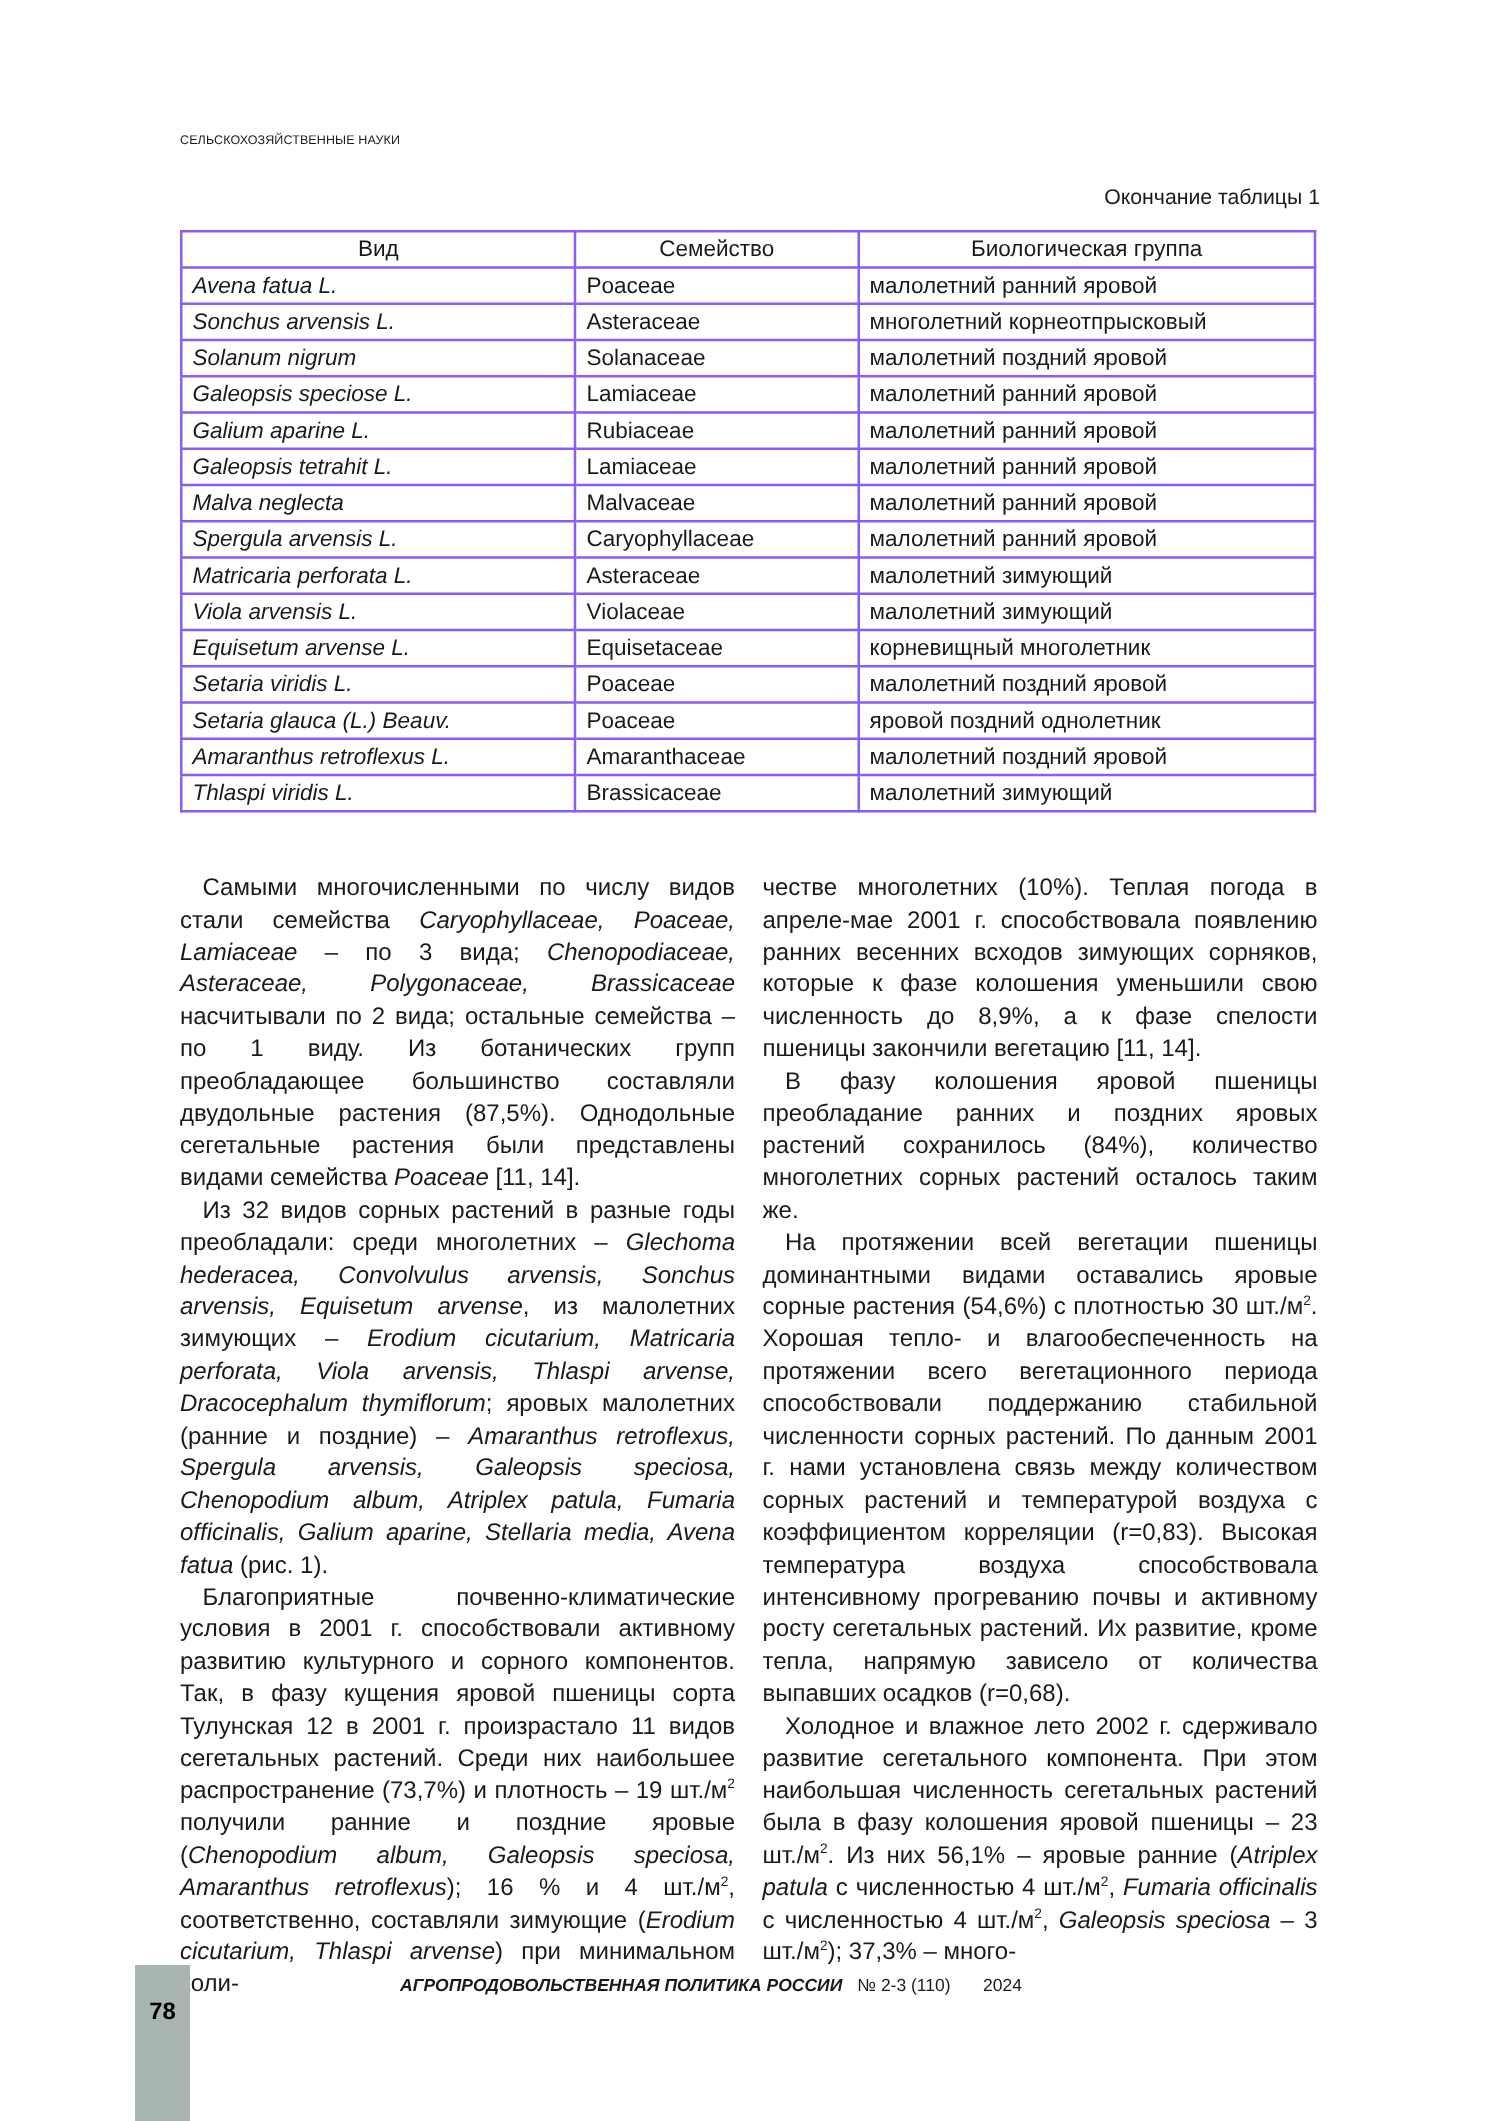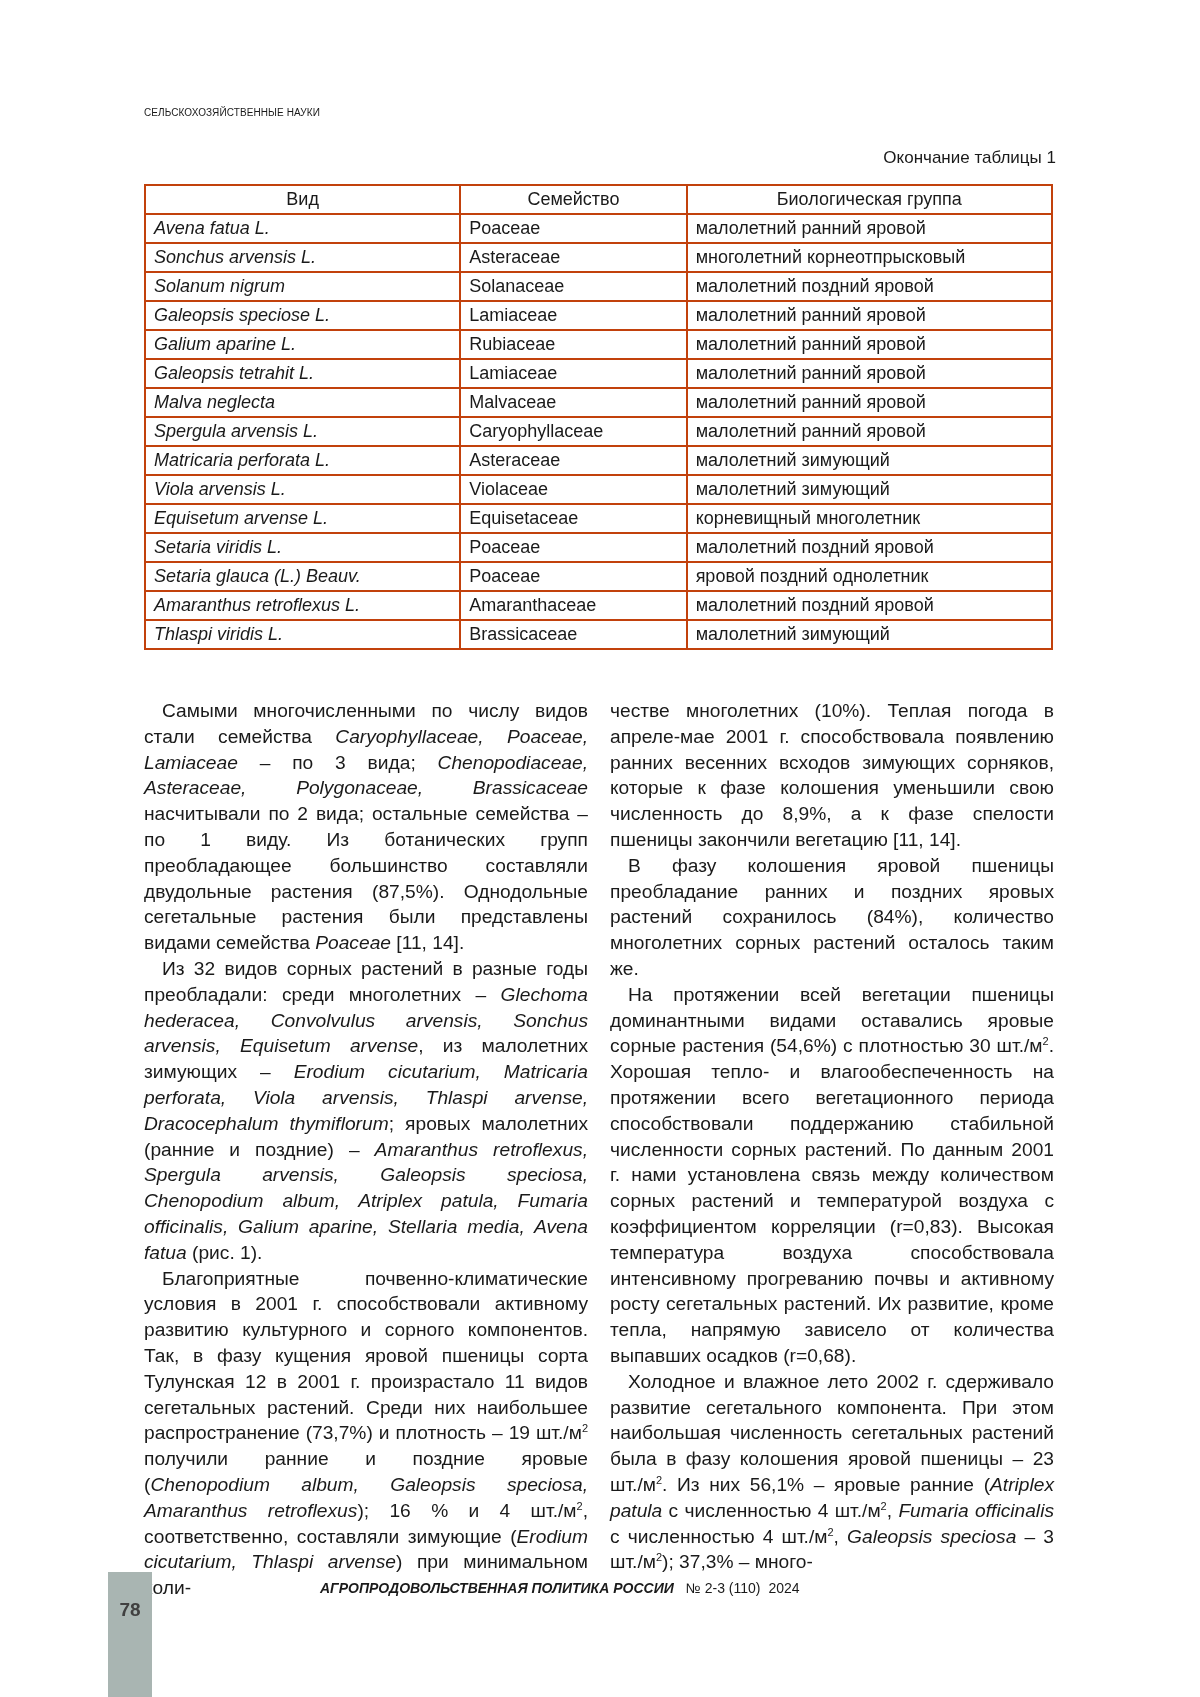--- a/index.html
+++ b/index.html
@@ -2,36 +2,36 @@
 <html><head>
 <meta charset="utf-8">
 <style>
   html, body { margin:0; padding:0; background:#ffffff; }
   body { width:1200px; height:1697px; position:relative; overflow:hidden;
          font-family:"Liberation Sans", sans-serif; color:#1a1a1a; }
   .section-label { position:absolute; left:144px; top:107px; font-size:10px; letter-spacing:0.1px; }
   .table-caption { position:absolute; right:144px; top:148px; font-size:17px;margin-left:40px; }
   table.species { position:absolute; left:144px; top:184px; width:909px; border-collapse:collapse;
                   font-size:18px; }
-  table.species th, table.species td { border:2px solid #c2410c; height:27px; padding:0 8px; line-height:27px; white-space:nowrap; }
+  table.species th, table.species td { border:2px solid #8b5cf6; height:27px; padding:0 8px; line-height:27px; white-space:nowrap; }
   table.species th { font-weight:normal; text-align:center; }
   table.species td.sp { font-style:italic; }
   col.c1 { width:316px; } col.c2 { width:227px; } col.c3 { width:366px; }
   .columns { position:absolute; left:144px; top:698px; width:910px; display:flex; justify-content:space-between; }
   .col { width:444px; font-size:19.2px; line-height:25.8px; text-align:justify; hyphens:manual; }
   .col p { margin:0; text-indent:18px; }
   .col p.cont { text-indent:0; }
   .col i { font-style:italic; }
   sup { font-size:11px; line-height:0; vertical-align:super; }
   .page-tab { position:absolute; left:108px; top:1572px; width:44px; height:125px; background:#a9b5b2; }
-  .page-num { position:absolute; left:0; width:44px; top:27px; text-align:center; color:#404040; font-weight:bold; font-size:19px; }
+  .page-num { position:absolute; left:0; width:44px; top:27px; text-align:center; color:#000000; font-weight:bold; font-size:19px; }
   .footer { position:absolute; left:320px; top:1580px; font-size:14px; white-space:nowrap; }
   .footer .journal { font-weight:bold;font-style:italic; }
   .footer .issue { margin-left:12px; }
-  .footer .year { margin-left:8px; }
+  .footer .year { margin-left:26px; }
 </style>
 </head>
 <body>
 
 <div class="section-label">СЕЛЬСКОХОЗЯЙСТВЕННЫЕ НАУКИ</div>
 <div class="table-caption">Окончание таблицы 1</div>
 
 <table class="species">
   <colgroup>
       <col class="c1">

